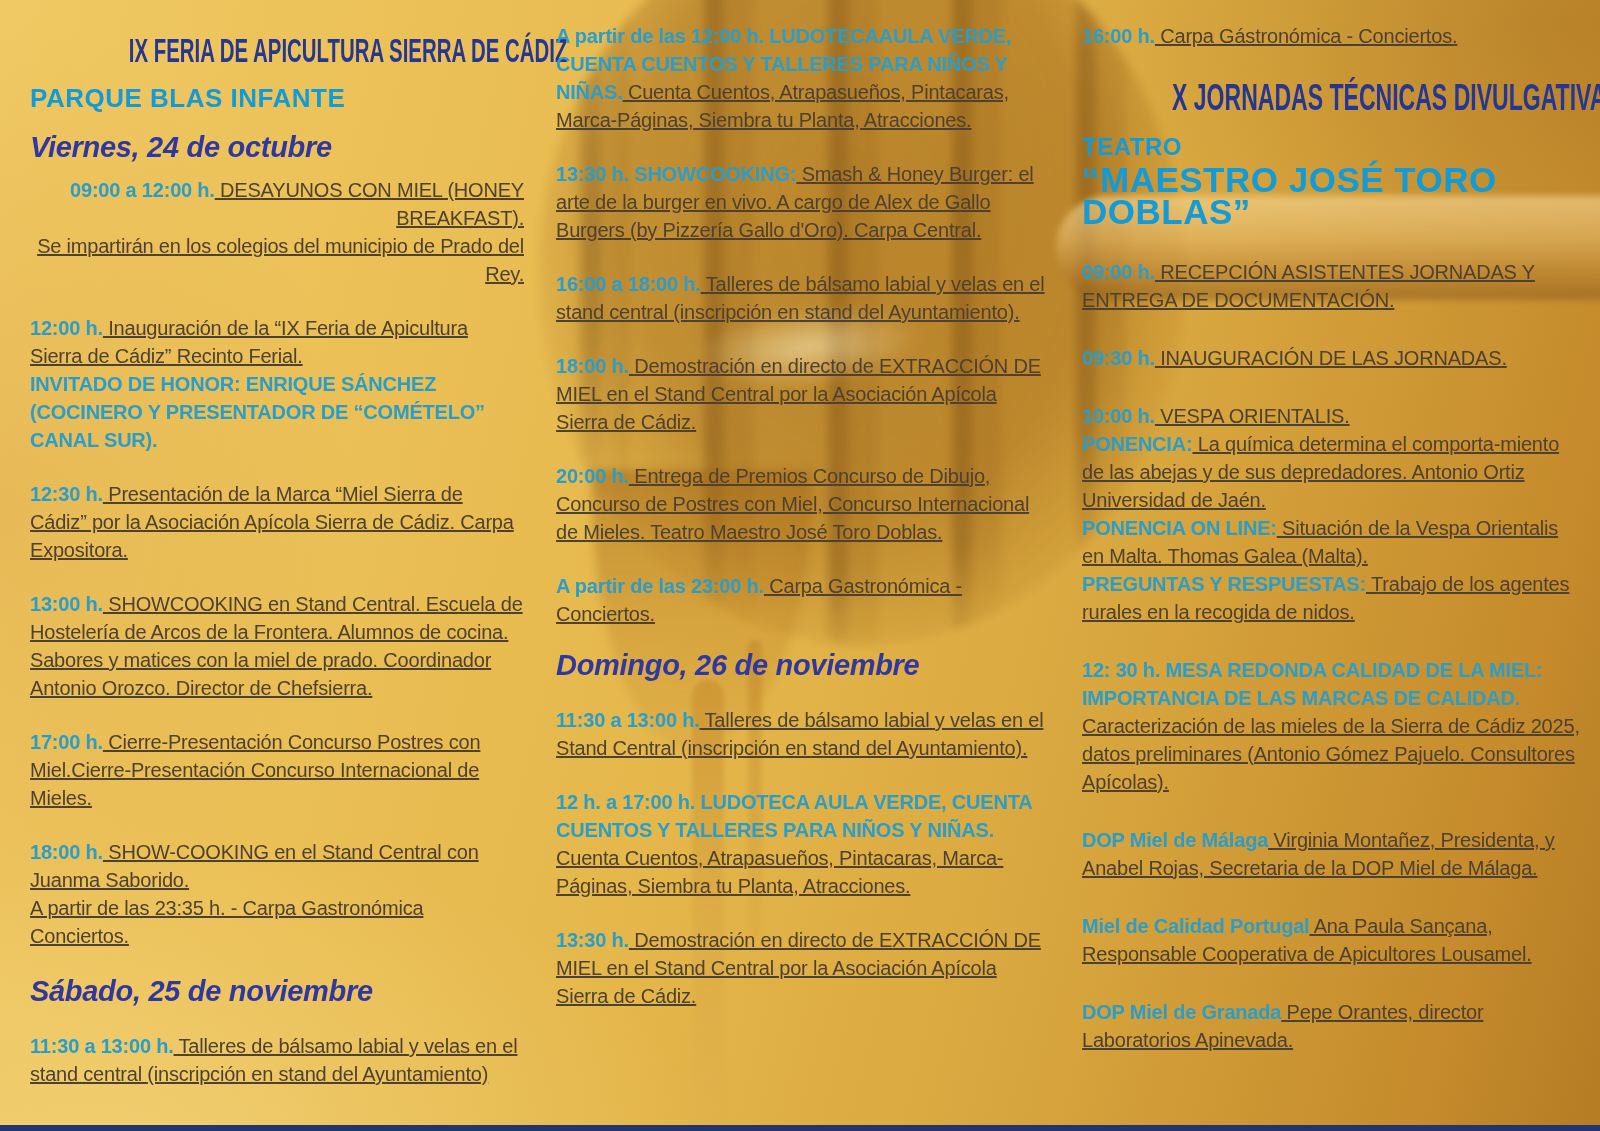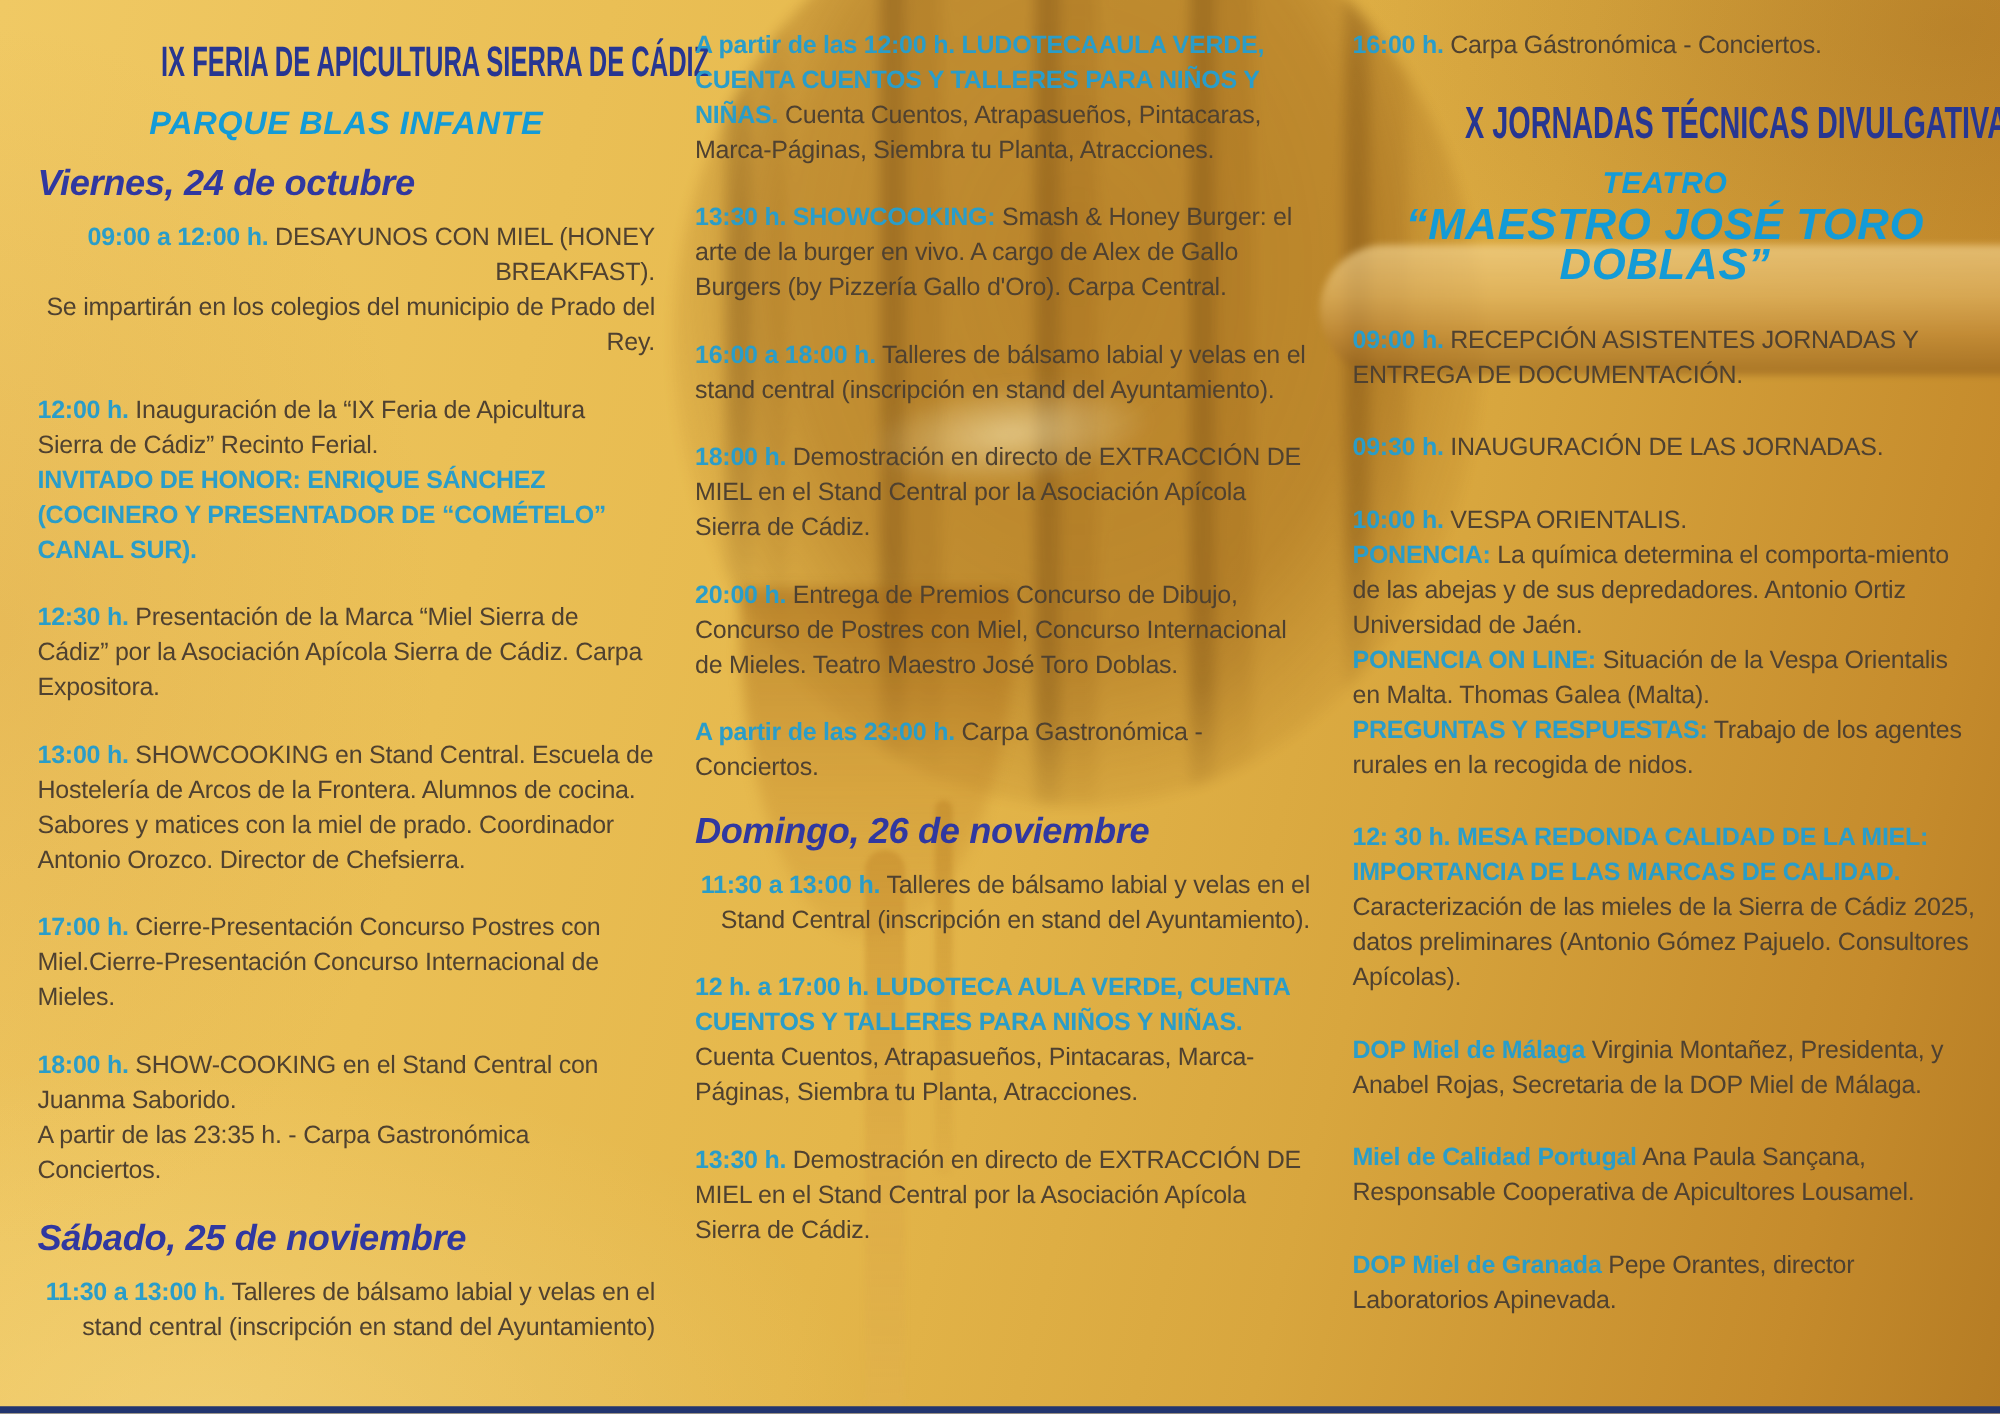--- a/index.html
+++ b/index.html
@@ -43,41 +43,41 @@
 
   .col { position:absolute; }
   .col-left  { left:30px;  top:30px; width:494px; }
   .col-mid   { left:556px; top:22px; width:492px; }
   .col-right { left:1082px; top:22px; width:500px; }
 
   .big-title { color:#273691; font-weight:700; text-align:center; white-space:nowrap;
     font-size:34px; line-height:40px; transform:scaleX(.60); transform-origin:center; letter-spacing:0; }
   .col-right .big-title { font-size:36px; line-height:40px; transform:scaleX(.64); margin-top:28px; }
 
-  .venue { text-align:center; color:#139bd7; font-weight:700; font-size:26px; line-height:32px;
-    margin-top:12px; letter-spacing:.5px;font-style:italic; }
+  .venue { text-align:left; color:#139bd7; font-weight:700; font-size:26px; line-height:32px;
+    margin-top:12px; letter-spacing:.5px; }
   .venue-sm { font-size:24px; line-height:30px; margin-top:14px; }
   .venue-name { font-size:35px; line-height:32px; margin-top:2px; }
 
   .day { color:#3038a0; font-size:29px; line-height:34px; font-weight:700; font-style:italic;
     margin-top:24px; letter-spacing:-.3px; }
   .col-left .day-first { margin-top:16px; }
   .col-mid .day { margin-top:20px; }
 
   .block { margin-top:26px; font-size:20px; line-height:28px; color:#4f4130; letter-spacing:-.2px; }
   .block.first { margin-top:0; }
   .block.after-title { margin-top:12px;text-align:right; }
-  .block.tight { margin-top:12px;text-align:right; }
+  .block.tight { margin-top:24px; }
   .col-right .block { margin-top:30px; }
   .col-right .block.first { margin-top:0; }
 
   .ln { display:block; }
   .t  { color:#2a9dc9; font-weight:700; }
   .cy { color:#2a9dc9; font-weight:700; }
-  .b  { color:#4f4130; font-weight:400; }
+  .b  { color:#4f4130; font-weight:400;text-decoration:underline; }
 </style>
 </head>
 <body>
 
 <div class="page">
 
   <div class="dipper-head"></div>
   <div class="dipper-handle"></div>
   <div class="honey-glow"></div>
   <div class="drip-wide"></div>

